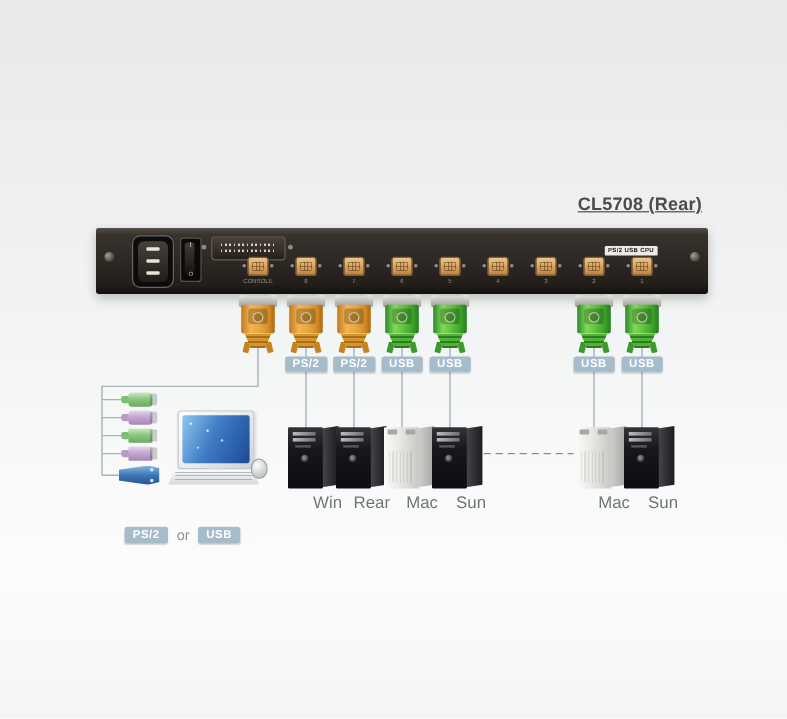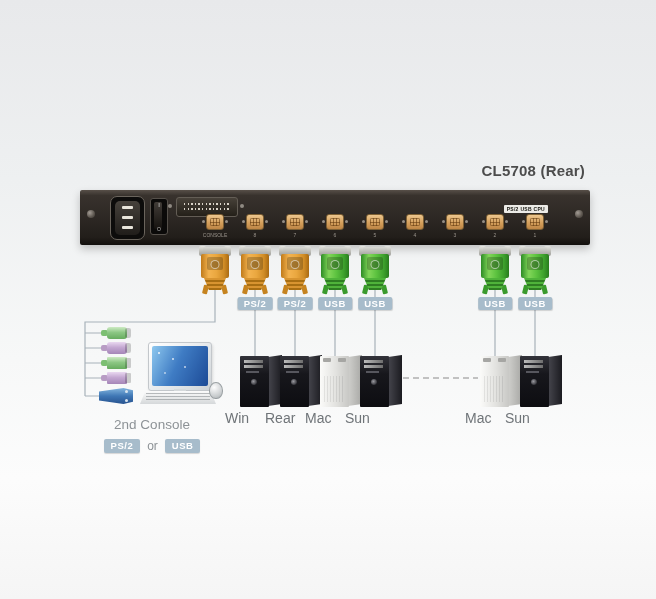--- a/index.html
+++ b/index.html
@@ -1,20 +1,20 @@
 <!DOCTYPE html>
 <html><head>
 <meta charset="utf-8">
 <style>
   html,body{margin:0;padding:0;background:#fff;}
   .stage{position:relative;width:656px;height:599px;overflow:hidden;
     font-family:"Liberation Sans",sans-serif;
     background:linear-gradient(180deg,#e8e9eb 0%,#eef0f1 30%,#f7f8f8 60%,#fcfcfc 80%,#f5f5f5 100%);}
   
-  .title{position:absolute;right:71px;top:162px;font-size:15px;font-weight:bold;color:#4c4c4c;letter-spacing:.2px;}
+  .title{position:absolute;right:71px;top:162px;font-size:15px;font-weight:bold;color:#4c4c4c;letter-spacing:.2px;text-decoration:underline;}
   
   .lines{position:absolute;left:0;top:0;pointer-events:none;}
   
   .panel{position:absolute;left:80px;top:190px;width:510px;height:55px;border-radius:2px;
     background:linear-gradient(180deg,#574f48 0%,#38322d 10%,#2d2824 50%,#221e1a 86%,#120f0d 100%);
     box-shadow:0 4px 9px rgba(0,0,0,.22);}
   .screw{position:absolute;top:20px;width:8px;height:8px;border-radius:50%;
     background:radial-gradient(circle at 35% 35%,#a39c94,#5b554e 60%,#3a352f 100%);}
   .screw.l{left:7px}.screw.r{right:7px}
   .inlet{position:absolute;left:30px;top:6px;width:33px;height:42px;border:1px solid #6a645c;border-radius:7px;background:#0d0c0b;}
@@ -117,21 +117,21 @@
   .tower.silver .t-side{background:linear-gradient(90deg,#cfcfcc,#a8a8a5);}
   .bay{position:absolute;left:4px;width:19px;height:3px;background:linear-gradient(90deg,#bcbcbc,#6e6e6e);}
   .bay.b1{top:4px}.bay.b2{top:9px}
   .slot{position:absolute;left:6px;top:15px;width:13px;height:2px;background:#57575e;}
   .pbtn{position:absolute;left:11px;top:23px;width:6px;height:6px;border-radius:50%;
     background:radial-gradient(circle at 40% 40%,#9a9aa0,#2c2c32 75%);}
   .vent{position:absolute;left:4px;right:4px;top:20px;bottom:5px;background:
     repeating-linear-gradient(90deg,rgba(0,0,0,.08) 0 1px,transparent 1px 3px);}
   .handle{position:absolute;top:2px;width:8px;height:4px;border-radius:1px;background:#a6a6a3;}
   .handle.hl{left:3px}.handle.hr{right:3px}
-  .t-label{position:absolute;top:410px;width:60px;text-align:left;font-size:14px;color:#6f7478;}
+  .t-label{position:absolute;top:410px;width:60px;text-align:right;font-size:14px;color:#6f7478;}
 </style>
 </head>
 <body>
 
 <div class="stage">
 
   <div class="title">CL5708 (Rear)</div>
 
   <svg class="lines" width="656" height="599" viewBox="0 0 656 599">
     <path d="M255,290 V358 M295,290 V358 M335,290 V358 M375,290 V358 M495,290 V358 M535,290 V358" stroke="#a8b2ba" stroke-width="1.2" fill="none"></path>
@@ -364,21 +364,20 @@
         </div>
       </div>
     <div class="neck"></div>
     <div class="mbase"></div>
     <div class="kbd">
         <i></i>
       </div>
     <div class="mouse"></div>
   </div>
 
-  <div class="console-label">2nd Console</div>
   <div class="console-badges">
     <span class="sbadge">PS/2</span>
     <span class="orword">or</span>
     <span class="sbadge">USB</span>
   </div>
 
   <div class="tower dark" style="left:240px">
     <div class="t-side"></div>
     <div class="t-front">
         <i class="bay b1"></i>

